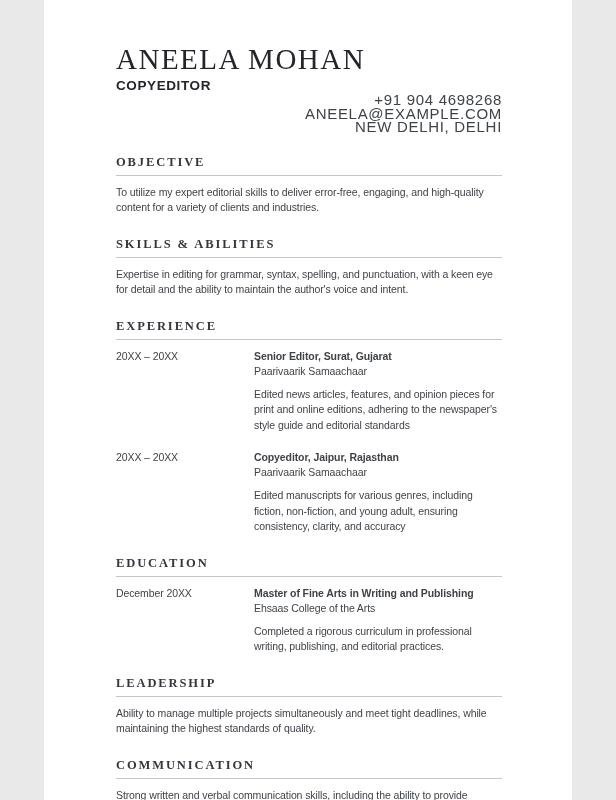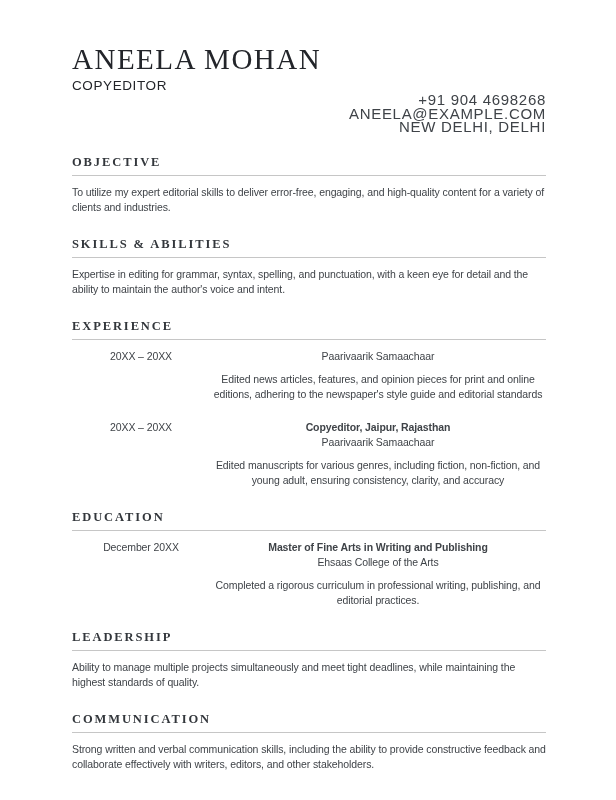--- a/index.html
+++ b/index.html
@@ -5,41 +5,41 @@
   :root{
     --heading-text:#33373c;
     --body-text:#3f4348;
     --rule:#c6c6c6;
     --name-text:#23252a;
     --page-background:#ffffff;
   }
   *{ box-sizing:border-box; }
   html,body{ margin:0; padding:0; background:#e9e9e9; }
   .page{
-    width:616px; height:800px;
+    width:528px; height:800px;
     margin:0 auto;
     background:var(--page-background);
     font-family:"Liberation Sans","DejaVu Sans",sans-serif;
     color:var(--body-text);
     padding:44px 70px 0 72px;
     overflow:hidden;
   }
   
   .candidate-name{
     font-family:"Liberation Serif","DejaVu Serif",serif;
     font-weight:400;
     font-size:29px;
     line-height:30px;
     letter-spacing:1.5px;
     color:var(--name-text);
     white-space:nowrap;
   }
   .job-title{
     font-size:13.5px;
-    font-weight:400;
+    font-weight:700;
     letter-spacing:0.6px;
     color:var(--name-text);
     margin-top:4px;
   }
   .contact{
     margin-top:0;
     text-align:right;
     font-size:15px;
     line-height:13.5px;
     letter-spacing:0.7px;
@@ -60,21 +60,20 @@
     margin-top:9px;
     font-size:10.5px;
     line-height:15.5px;
     letter-spacing:-0.1px;
   }
   
   .entry{
     display:grid;
     grid-template-columns:138px 1fr;
     margin-top:9px;
-    text-align:center;
   }
   .entry + .entry{ margin-top:17px; }
   .entry-dates{
     font-size:10.5px;
     line-height:15px;
     letter-spacing:-0.1px;
   }
   .entry-title{
     font-size:10.5px;
     font-weight:700;
@@ -117,20 +116,21 @@
     <div class="section-heading">SKILLS &amp; ABILITIES</div>
     <div class="section-body">Expertise in editing for grammar, syntax, spelling, and punctuation, with a keen eye for detail and the ability to maintain the author's voice and intent.</div>
   </div>
 
   <div class="section">
     <div class="section-heading">EXPERIENCE</div>
 
     <div class="entry">
       <div class="entry-dates">20XX – 20XX</div>
       <div>
+        <div class="entry-title">Senior Editor, Surat, Gujarat</div>
         <div class="entry-sub">Paarivaarik Samaachaar</div>
         <div class="entry-desc">Edited news articles, features, and opinion pieces for print and online editions, adhering to the newspaper's style guide and editorial standards</div>
       </div>
     </div>
 
     <div class="entry">
       <div class="entry-dates">20XX – 20XX</div>
       <div>
         <div class="entry-title">Copyeditor, Jaipur, Rajasthan</div>
         <div class="entry-sub">Paarivaarik Samaachaar</div>

